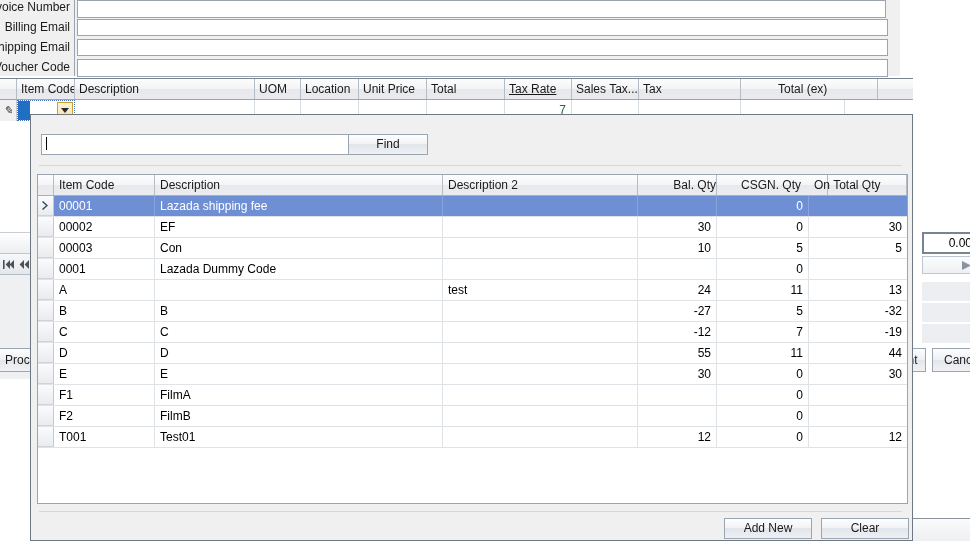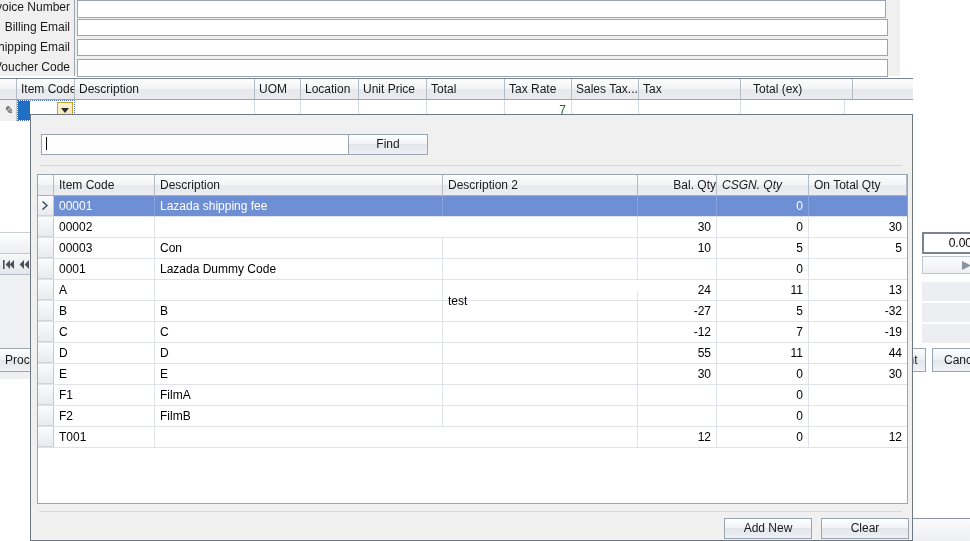--- a/index.html
+++ b/index.html
@@ -425,24 +425,24 @@
 
   <div class="bg-grid">
     <div class="bg-grid-header">
       <div class="bg-hcell" style="left:0;width:17px;border-right:1px solid #b4bcc6;"></div>
       <div class="bg-hcell" style="left:17px;width:58px;">Item Code</div>
       <div class="bg-hcell" style="left:75px;width:180px;">Description</div>
       <div class="bg-hcell" style="left:255px;width:46px;">UOM</div>
       <div class="bg-hcell" style="left:301px;width:58px;">Location</div>
       <div class="bg-hcell" style="left:359px;width:68px;">Unit Price</div>
       <div class="bg-hcell" style="left:427px;width:78px;">Total</div>
-      <div class="bg-hcell" style="left:505px;width:67px;">Tax Rate</div>
+      <div class="bg-hcell" style="left:505px;width:67px;text-decoration:underline;">Tax Rate</div>
       <div class="bg-hcell" style="left:572px;width:67px;">Sales Tax...</div>
       <div class="bg-hcell" style="left:639px;width:102px;">Tax</div>
-      <div class="bg-hcell" style="left:749px;width:104px;">Total (ex)</div>
+      <div class="bg-hcell" style="left:774px;width:104px;">Total (ex)</div>
     </div>
 
     <div class="bg-row">
       <div class="row-indicator">✎</div>
 
       <div class="editing-cell">
         <div class="sel-block"></div>
         <span style="position:absolute;left:14px;top:0;line-height:19px;font-size:12px;"></span>
         <div class="dropdown-btn">
           <svg width="8" height="5" viewBox="0 0 8 5">
@@ -506,41 +506,42 @@
 
     <div class="dlg-sep"></div>
 
     <div class="dgrid">
       <div class="dgrid-header">
         <div class="dg-hcell" style="left:0;width:16px;"></div>
         <div class="dg-hcell" style="left:16px;width:101px;">Item Code</div>
         <div class="dg-hcell" style="left:117px;width:288px;">Description</div>
         <div class="dg-hcell" style="left:405px;width:195px;">Description 2</div>
         <div class="dg-hcell" style="left:600px;width:79px;text-align:right;">Bal. Qty</div>
-        <div class="dg-hcell" style="left:679px;width:92px;font-style:italic;">CSGN. Qty</div>
+        <div class="dg-hcell" style="left:698px;width:92px;">CSGN. Qty</div>
         <div class="dg-hcell" style="left:771px;width:98px;">On Total Qty</div>
       </div>
 
       <div id="dgrid-body">
           <div class="dg-row selected" style="top: 21px;">
             <div class="dg-rowhead">
               <svg width="7" height="9" viewBox="0 0 7 9">
                 <path d="M1 0 L6 4.5 L1 9 L0 8 L4 4.5 L0 1 Z" fill="#34495e"></path>
               </svg>
             </div>
             <div class="dg-cell" style="left: 16px; width: 101px;">00001</div>
             <div class="dg-cell" style="left: 117px; width: 288px;">Lazada shipping fee</div>
             <div class="dg-cell" style="left: 405px; width: 195px;"></div>
             <div class="dg-cell num" style="left: 600px; width: 79px;"></div>
             <div class="dg-cell num" style="left: 679px; width: 92px;">0</div>
             <div class="dg-cell num" style="left: 771px; width: 98px; border-right: none;"></div>
           </div>
           <div class="dg-row" style="top: 42px;">
             <div class="dg-rowhead"></div>
             <div class="dg-cell" style="left: 16px; width: 101px;">00002</div>
+            <div class="dg-cell" style="left: 117px; width: 288px;">EF</div>
             <div class="dg-cell" style="left: 405px; width: 195px;"></div>
             <div class="dg-cell num" style="left: 600px; width: 79px;">30</div>
             <div class="dg-cell num" style="left: 679px; width: 92px;">0</div>
             <div class="dg-cell num" style="left: 771px; width: 98px; border-right: none;">30</div>
           </div>
           <div class="dg-row" style="top: 63px;">
             <div class="dg-rowhead"></div>
             <div class="dg-cell" style="left: 16px; width: 101px;">00003</div>
             <div class="dg-cell" style="left: 117px; width: 288px;">Con</div>
             <div class="dg-cell" style="left: 405px; width: 195px;"></div>
@@ -554,21 +555,21 @@
             <div class="dg-cell" style="left: 117px; width: 288px;">Lazada Dummy Code</div>
             <div class="dg-cell" style="left: 405px; width: 195px;"></div>
             <div class="dg-cell num" style="left: 600px; width: 79px;"></div>
             <div class="dg-cell num" style="left: 679px; width: 92px;">0</div>
             <div class="dg-cell num" style="left: 771px; width: 98px; border-right: none;"></div>
           </div>
           <div class="dg-row" style="top: 105px;">
             <div class="dg-rowhead"></div>
             <div class="dg-cell" style="left: 16px; width: 101px;">A</div>
             <div class="dg-cell" style="left: 117px; width: 288px;"></div>
-            <div class="dg-cell" style="left: 405px; width: 195px; margin-top: 11px;">test</div>
+            <div class="dg-cell" style="left: 405px; width: 195px;">test</div>
             <div class="dg-cell num" style="left: 600px; width: 79px;">24</div>
             <div class="dg-cell num" style="left: 679px; width: 92px;">11</div>
             <div class="dg-cell num" style="left: 771px; width: 98px; border-right: none; text-align: right;">13</div>
           </div>
           <div class="dg-row" style="top: 126px;">
             <div class="dg-rowhead"></div>
             <div class="dg-cell" style="left: 16px; width: 101px;">B</div>
             <div class="dg-cell" style="left: 117px; width: 288px;">B</div>
             <div class="dg-cell" style="left: 405px; width: 195px;"></div>
             <div class="dg-cell num" style="left: 600px; width: 79px;">-27</div>
@@ -616,20 +617,21 @@
             <div class="dg-cell" style="left: 16px; width: 101px;">F2</div>
             <div class="dg-cell" style="left: 117px; width: 288px;">FilmB</div>
             <div class="dg-cell" style="left: 405px; width: 195px;"></div>
             <div class="dg-cell num" style="left: 600px; width: 79px;"></div>
             <div class="dg-cell num" style="left: 679px; width: 92px;">0</div>
             <div class="dg-cell num" style="left: 771px; width: 98px; border-right: none;"></div>
           </div>
           <div class="dg-row" style="top: 252px;">
             <div class="dg-rowhead"></div>
             <div class="dg-cell" style="left: 16px; width: 101px;">T001</div>
+            <div class="dg-cell" style="left: 117px; width: 288px;">Test01</div>
             <div class="dg-cell" style="left: 405px; width: 195px;"></div>
             <div class="dg-cell num" style="left: 600px; width: 79px;">12</div>
             <div class="dg-cell num" style="left: 679px; width: 92px;">0</div>
             <div class="dg-cell num" style="left: 771px; width: 98px; border-right: none;">12</div>
           </div>
         </div>
     </div>
 
     <div class="dlg-sep2"></div>
     <div class="btn dlg-action addnew-btn">Add New</div>

